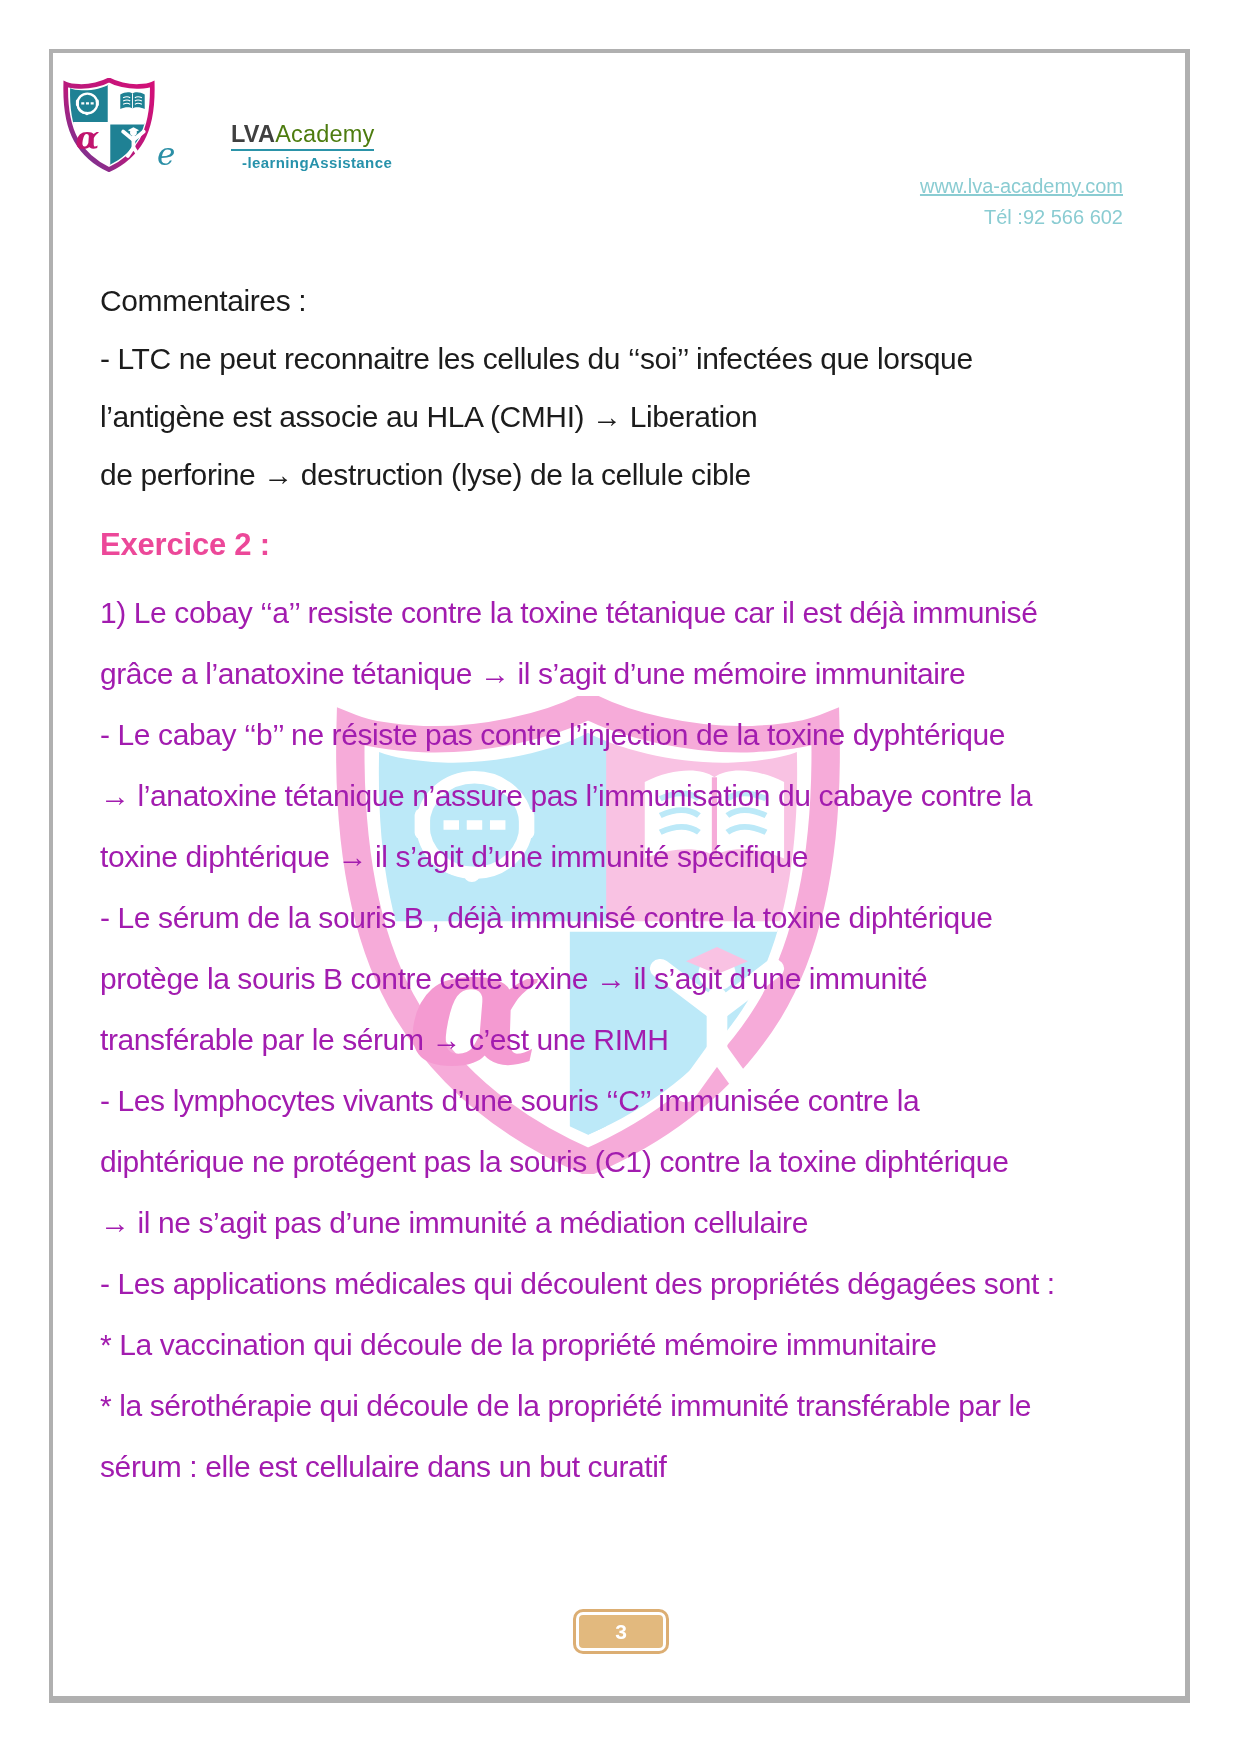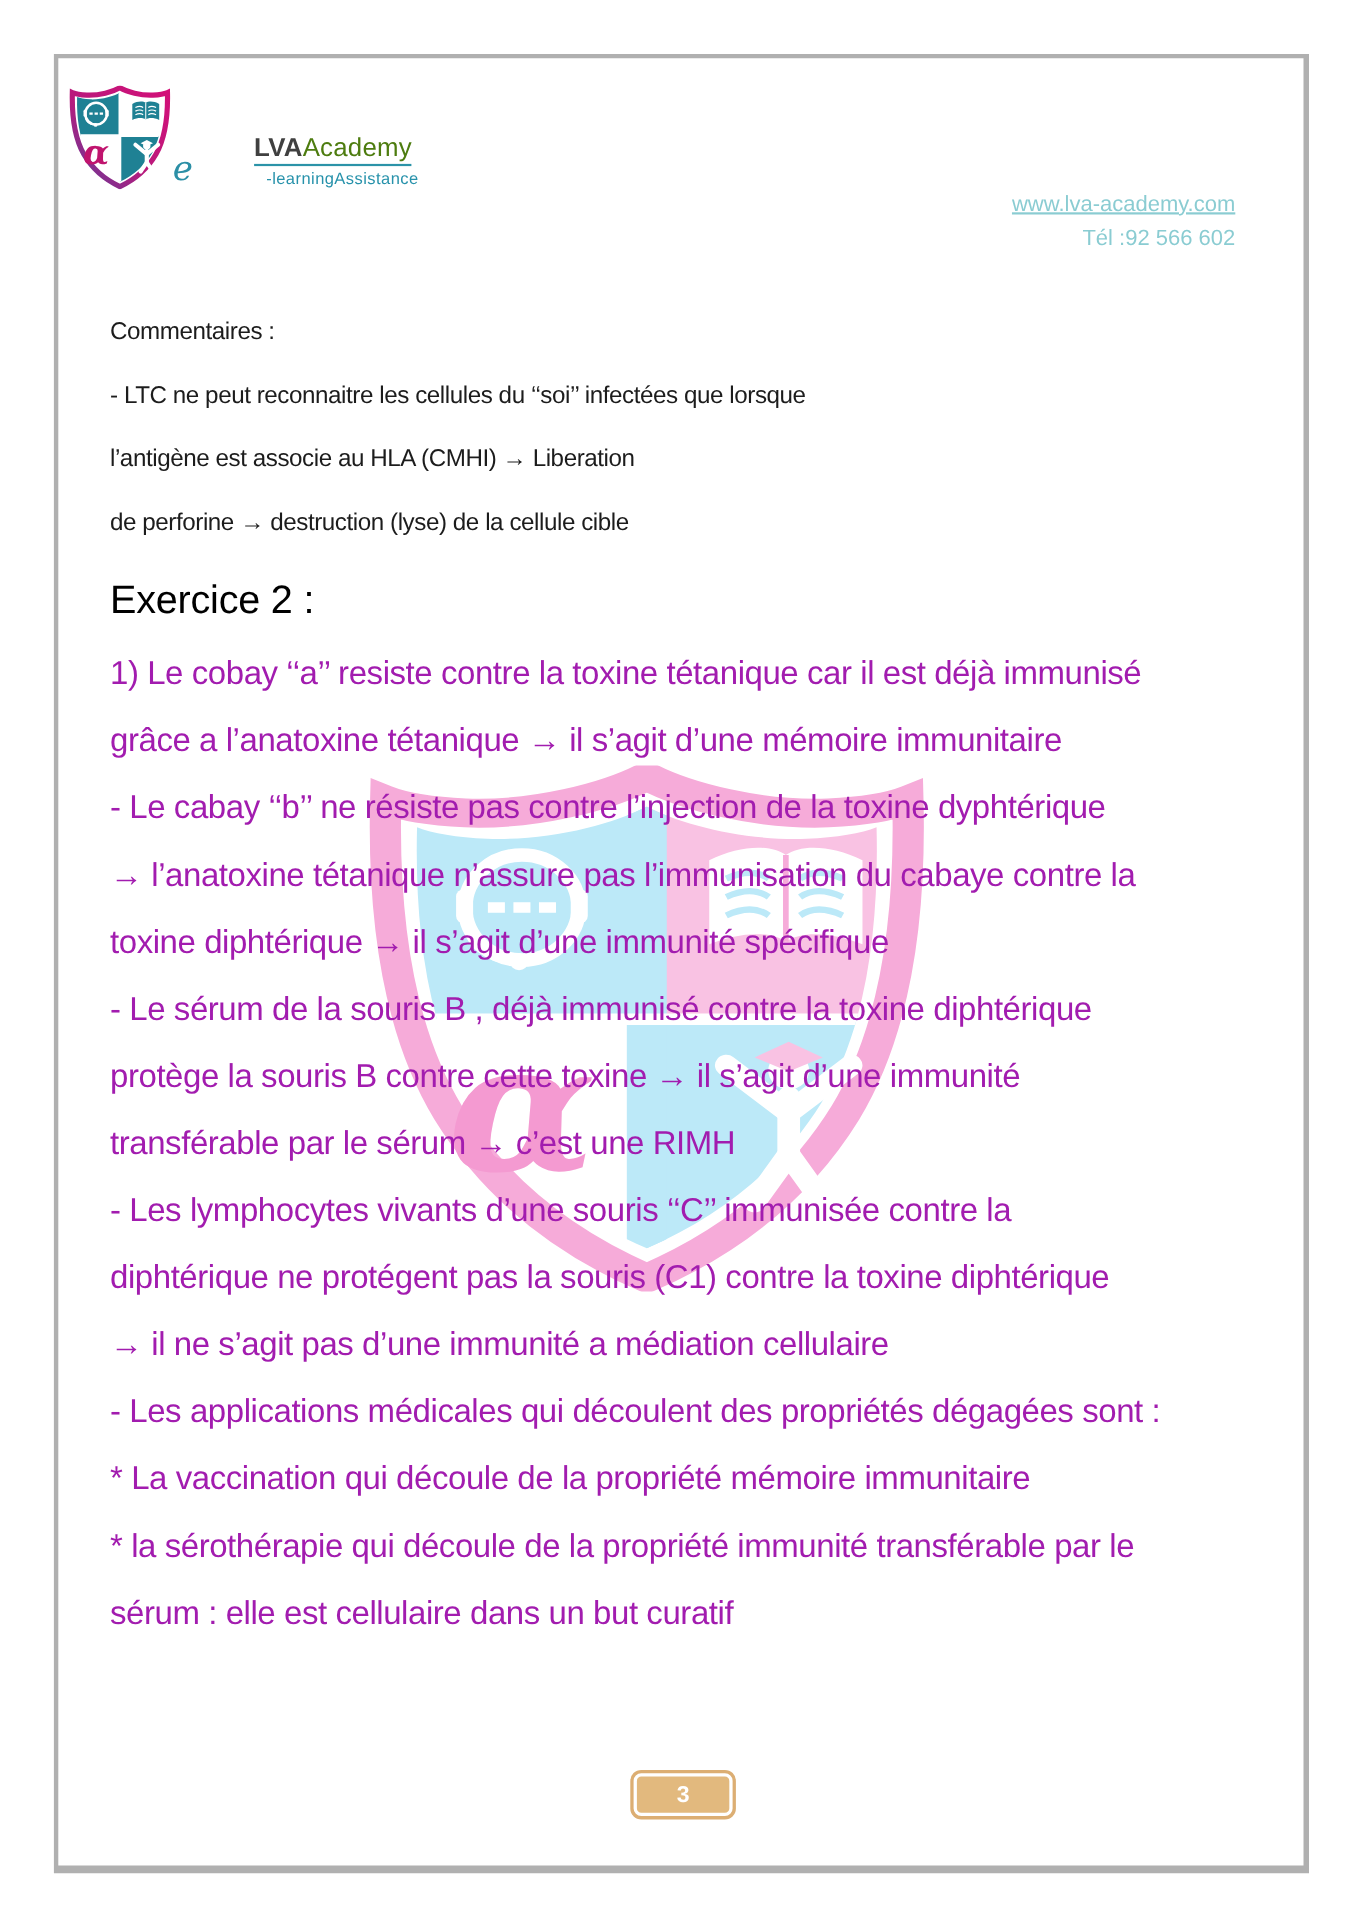--- a/index.html
+++ b/index.html
@@ -19,37 +19,37 @@
     font-family:"DejaVu Serif",serif;font-style:italic;font-size:31px;color:#2b8fa6;
   }
   .brand{
     position:absolute;left:231px;top:121px;z-index:3;font-size:23.5px;
     border-bottom:2px solid #2b93a8;padding-bottom:1px;letter-spacing:.2px;white-space:nowrap;
   }
   .brand .b1{color:#404040;font-weight:bold;}
   .brand .b2{color:#4d7c0f;font-weight:500;}
   .tagline{
     position:absolute;left:242px;top:154px;z-index:3;
-    font-size:15px;color:#2792ab;letter-spacing:.4px;font-weight:400;white-space:nowrap;
+    font-size:15px;color:#2792ab;letter-spacing:.4px;font-weight:700;white-space:nowrap;
   }
   .contact{
     position:absolute;right:117px;top:171px;z-index:3;text-align:right;
     font-size:20px;line-height:31px;color:#8accd2;white-space:nowrap;
   }
   .contact .site{text-decoration:underline;color:#8accd2;cursor:pointer;display:block;}
   
   .watermark{position:absolute;left:330px;top:696px;z-index:1;pointer-events:none;}
   
   .comment-block{
     position:absolute;left:100px;top:272px;width:1090px;z-index:2;
-    font-size:22px;line-height:58px;color:#1c1c1c;letter-spacing:-.4px;white-space:nowrap;
+    font-size:30px;line-height:58px;color:#1c1c1c;letter-spacing:-.4px;white-space:nowrap;
   }
   .exercise-heading{
     position:absolute;left:100px;top:516px;z-index:2;
-    font-size:36px;line-height:58px;font-weight:normal;color:#000000;letter-spacing:-.2px;
+    font-size:31px;line-height:58px;font-weight:bold;color:#ec4899;letter-spacing:-.2px;
   }
   .answer-block{
     position:absolute;left:100px;top:582px;width:1092px;z-index:2;
     font-size:30px;line-height:61px;color:#a21caf;letter-spacing:-.4px;white-space:nowrap;
   }
   
   .page-badge{
     position:absolute;left:576px;top:1612px;width:84px;height:33px;z-index:3;
     background:#e2b97e;border:3px solid #ffffff;border-radius:7px;
     box-shadow:0 0 0 3px #dcae73;

